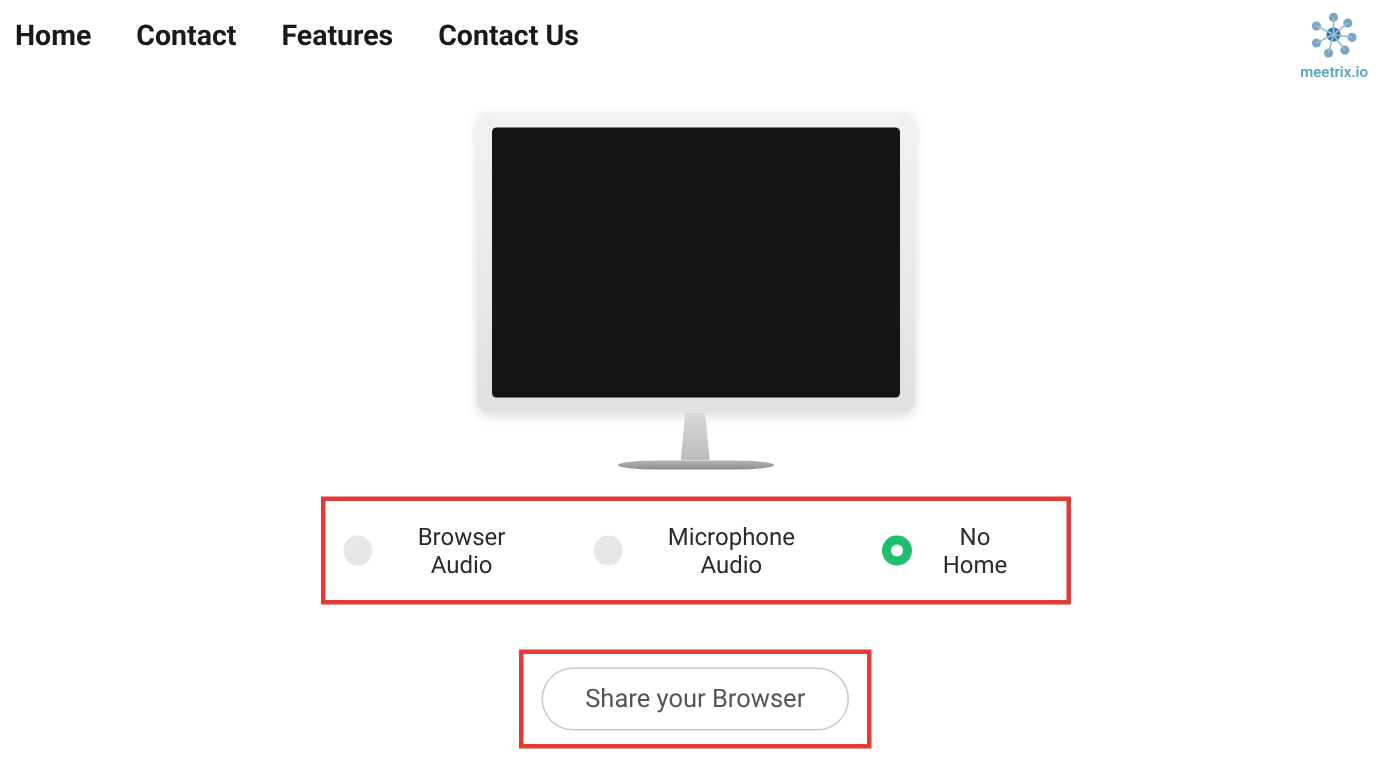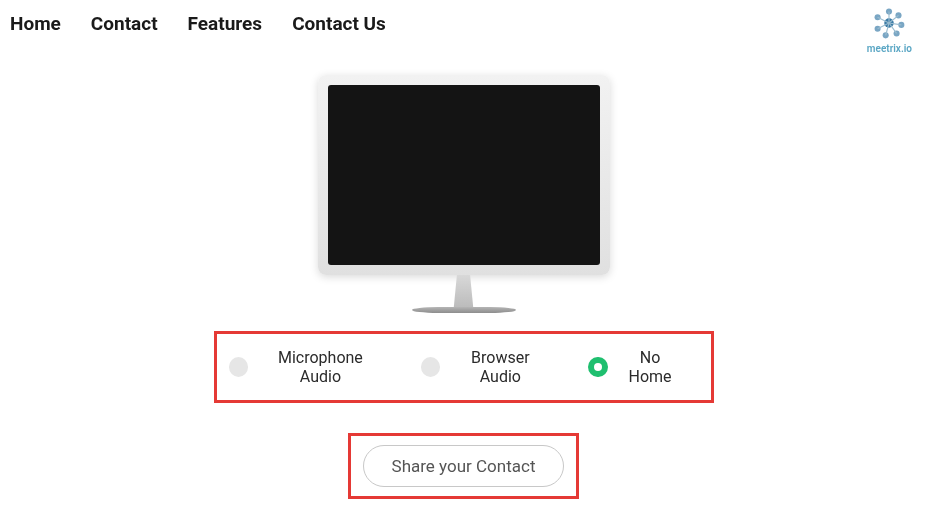--- a/index.html
+++ b/index.html
@@ -180,32 +180,32 @@
     </div>
     <div class="monitor-stand"></div>
     <div class="monitor-base"></div>
   </div>
 
   <div>
     <div class="radio-row-highlight">
       <div class="radio-row">
         <div class="radio-option">
           <div class="radio-circle"></div>
-          <span class="radio-label">Microphone Audio</span>
+          <span class="radio-label">Browser Audio</span>
         </div>
         <div class="radio-option">
           <div class="radio-circle"></div>
-          <span class="radio-label">Browser Audio</span>
+          <span class="radio-label">Microphone Audio</span>
         </div>
         <div class="radio-option">
           <div class="radio-circle selected"></div>
           <span class="radio-label">No Home</span>
         </div>
       </div>
     </div>
   </div>
 
   <div>
     <div class="button-highlight">
-      <button class="share-button">Share your Contact</button>
+      <button class="share-button">Share your Browser</button>
     </div>
   </div>
 </div>
 
 </body></html>

